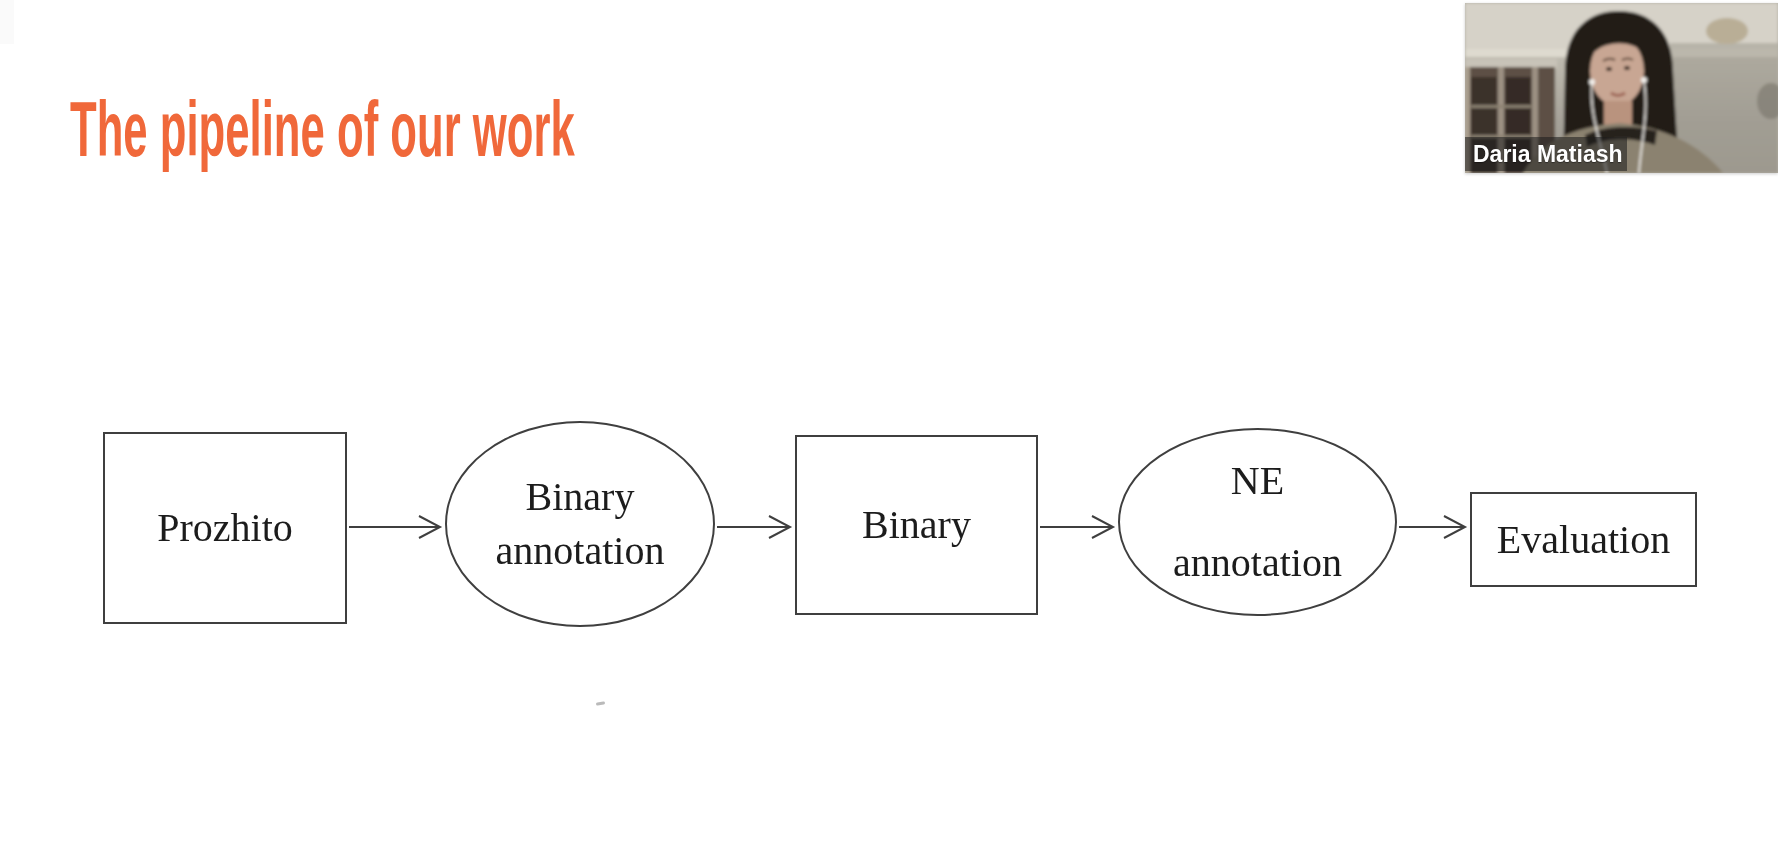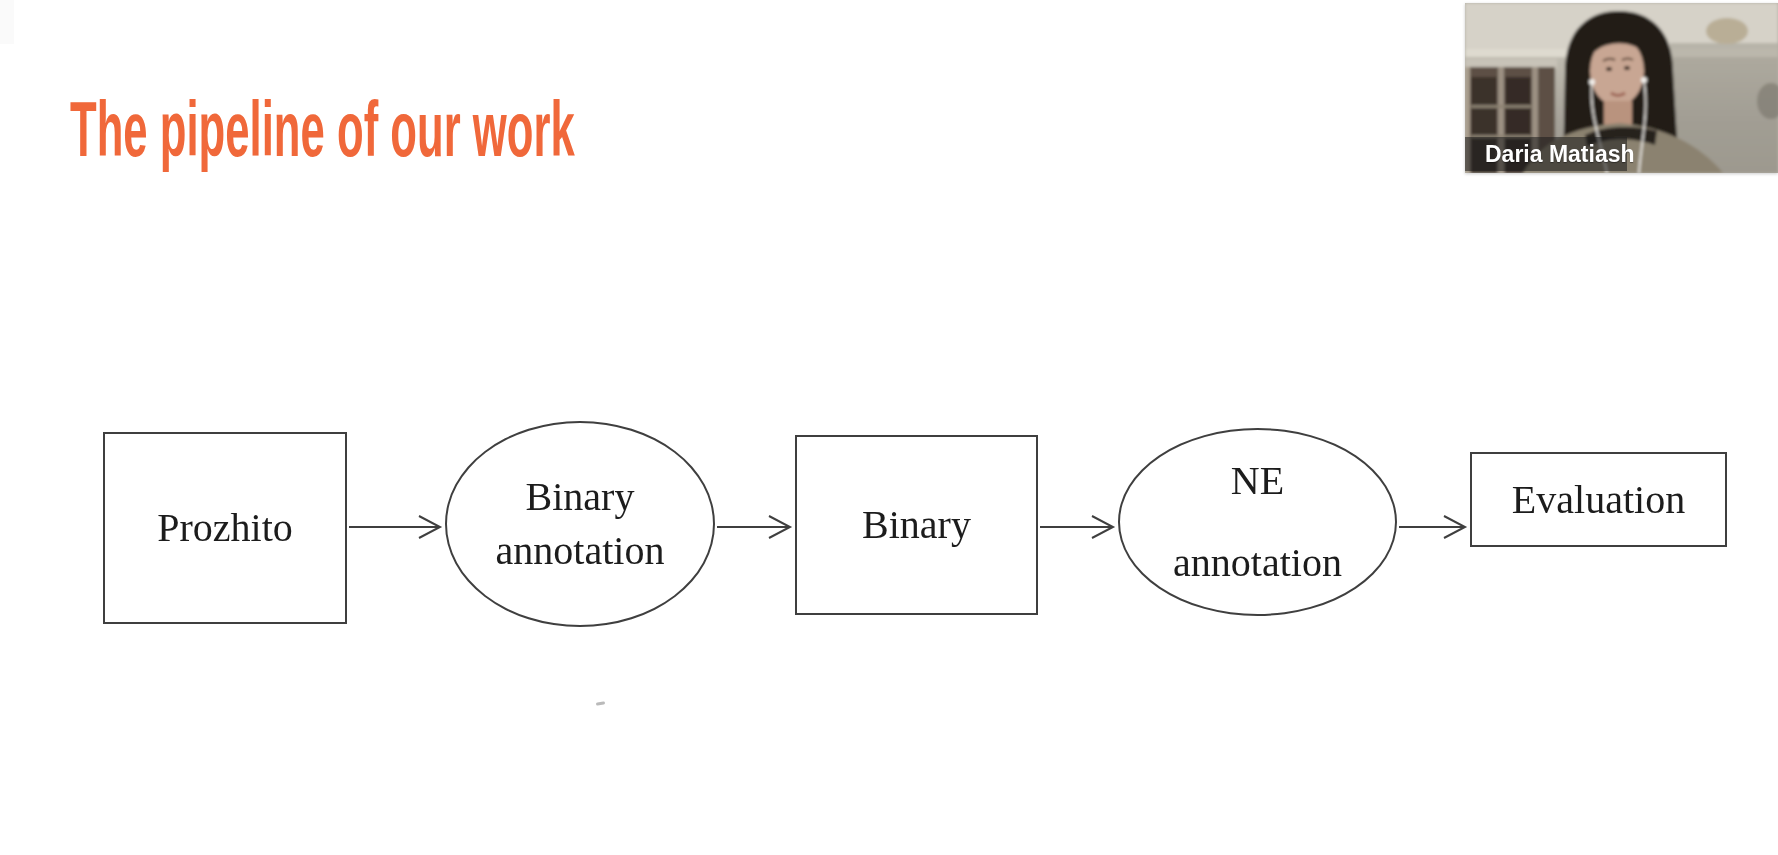--- a/index.html
+++ b/index.html
@@ -29,21 +29,21 @@
     display:flex;flex-direction:column;align-items:center;justify-content:center;
     font-family:"Liberation Serif",serif;font-size:40px;color:#1c1c1c;
     text-align:center;line-height:54px;
   }
   .node.ellipse{border-radius:50%;}
 
   .n-prozhito  {left:103px;top:432px;width:244px;height:192px;}
   .n-binanno   {left:445px;top:421px;width:270px;height:206px;}
   .n-binclass  {left:795px;top:435px;width:243px;height:180px;}
   .n-neanno    {left:1118px;top:428px;width:279px;height:188px;gap:28px;}
-  .n-eval      {left:1470px;top:452px;width:257px;height:95px;align-items:center;}
+  .n-eval      {left:1470px;top:492px;width:227px;height:95px;align-items:center;}
 
   .arrow-svg{position:absolute;top:512px;height:30px;}
   .a1{left:349px;width:94px;}
   .a2{left:717px;width:76px;}
   .a3{left:1040px;width:76px;}
   .a4{left:1399px;width:69px;}
   .arrow-svg line,.arrow-svg path{stroke:#3f3f3f;stroke-width:2;fill:none;}
 
   
   .stray-mark{
@@ -56,21 +56,21 @@
     position:absolute;left:1465px;top:3px;width:313px;height:170px;
     overflow:hidden;background:#b3afa4;box-shadow:0 1px 3px rgba(0,0,0,.2);
   }
   .webcam svg{display:block;}
   .name-badge{
     position:absolute;left:0;bottom:2px;height:34px;width:162px;
     background:rgba(28,28,28,0.55);
     display:flex;align-items:center;
   }
   .name-badge span{
-    color:#ffffff;font-weight:bold;font-size:23px;padding-left:20px;
+    color:#ffffff;font-weight:bold;font-size:23px;padding-left:8px;
     white-space:nowrap;text-shadow:0 1px 1px rgba(0,0,0,.4);
   }
 </style>
 </head>
 <body>
 
 <div>
 
   <div class="corner-artifact"></div>
 

